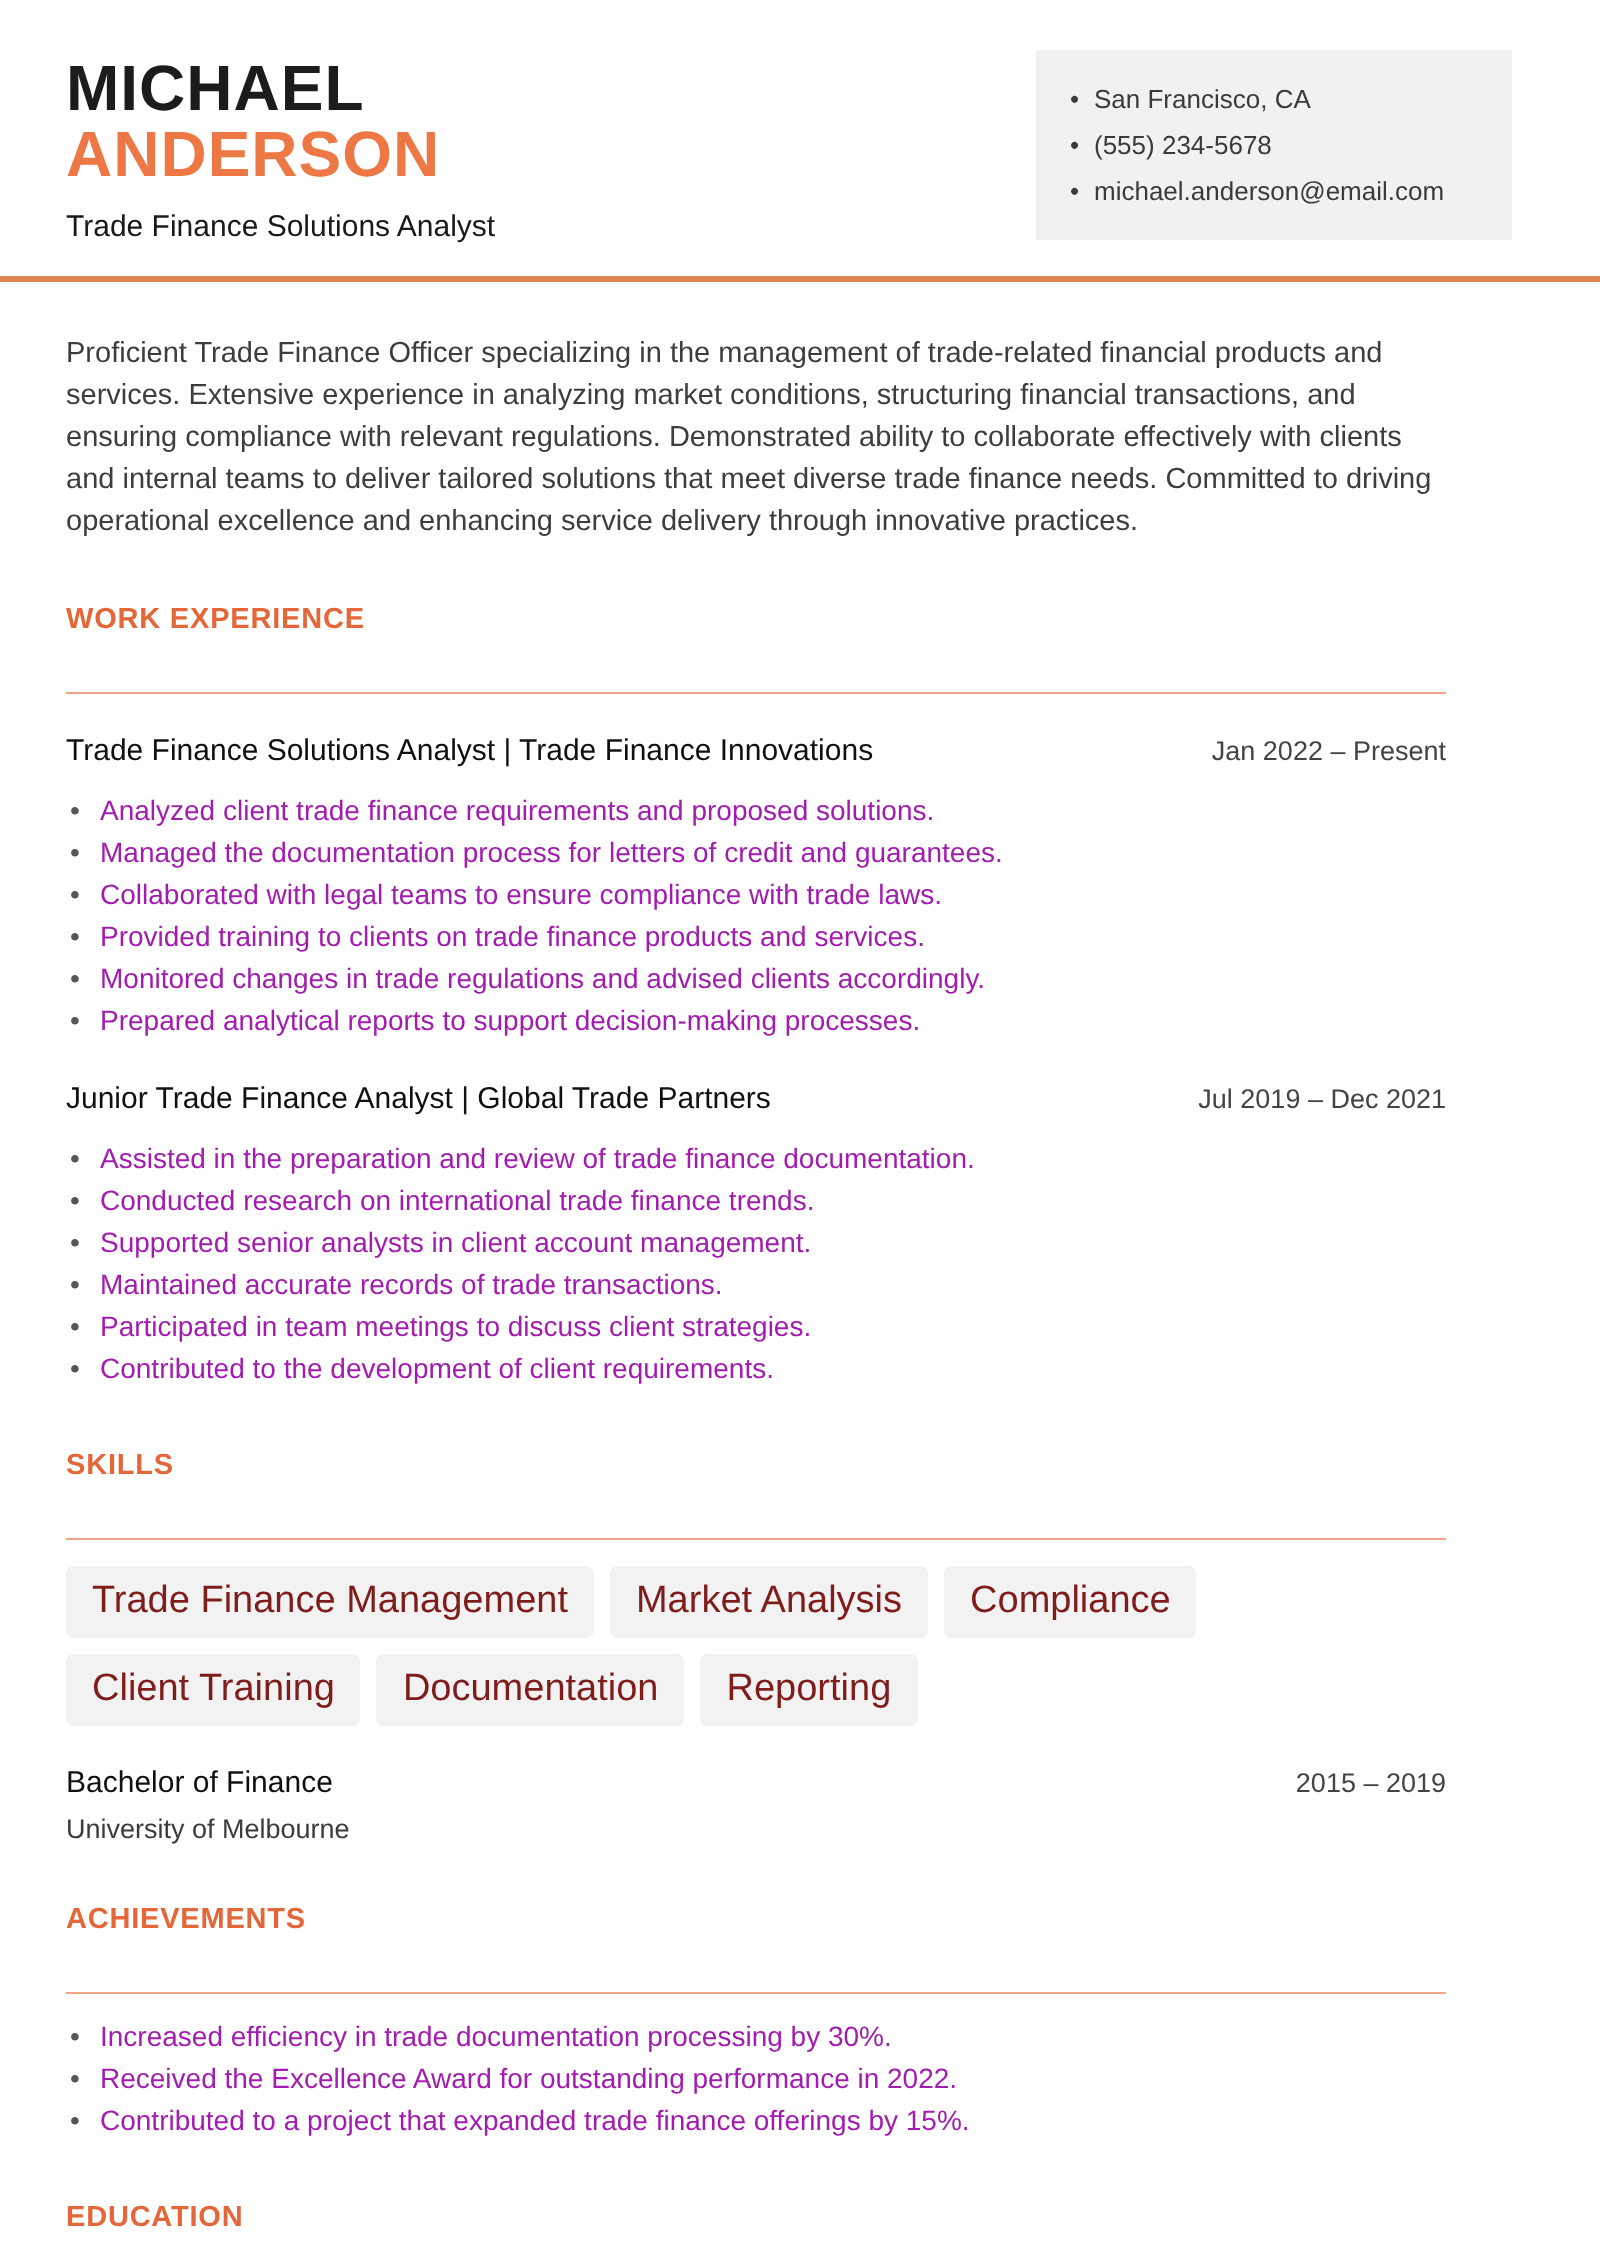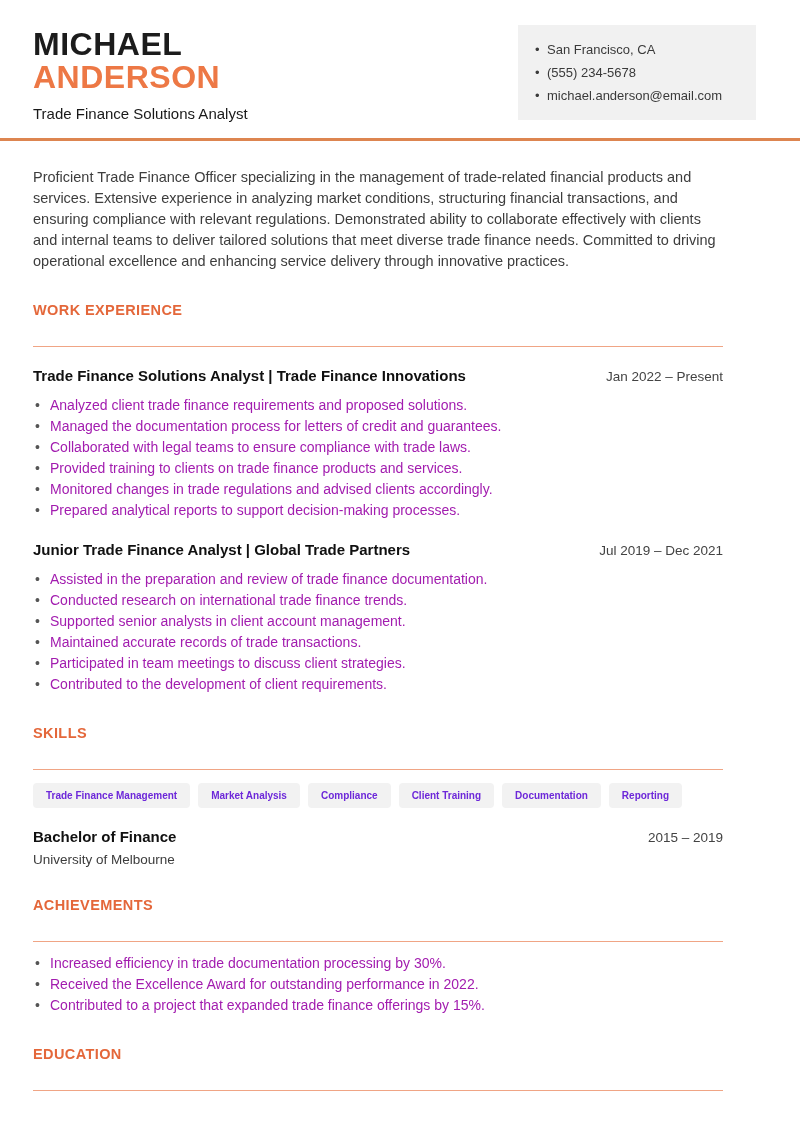--- a/index.html
+++ b/index.html
@@ -46,35 +46,35 @@
   
   .content{padding:0 33px;}
   .summary{margin:26px 0 0;font-size:14.5px;line-height:21px;color:#3d3d3d;}
 
   .sec-heading{
     margin:30px 0 0;padding-bottom:28px;border-bottom:1px solid var(--accent-light);
     font-size:14.5px;font-weight:700;letter-spacing:.4px;color:var(--accent);
   }
 
   .entry-head{display:flex;justify-content:space-between;align-items:baseline;margin-top:20px;}
-  .entry-head h3{margin:0;font-size:15px;font-weight:700;color:#101010;}
+  .entry-head h3{margin:0;font-size:15px;font-weight:400;color:#101010;}
   .dates{font-size:13.5px;color:#434343;white-space:nowrap;}
   .school{margin-top:7px;font-size:13.5px;color:#3c3c3c;}
 
   .bullets{margin:11px 0 0;padding:0;list-style:none;}
   .bullet{
     font-size:14px;line-height:21px;color:#a21caf;
     position:relative;padding-left:17px;
   }
   .bullet::before{content:"•";position:absolute;left:2px;color:#555;}
 
   .pills{display:flex;flex-wrap:wrap;gap:8px;margin-top:13px;}
   .pill{
     background:var(--pill-bg);border-radius:4px;padding:7px 13px;
-    font-size:10px;color:#6d28d9;font-weight:bold;
+    font-size:19px;color:#7f1d1d;
   }
 </style>
 </head>
 <body>
 
 <div class="page">
 
   <header>
     <div class="name-block">
       <h1>

